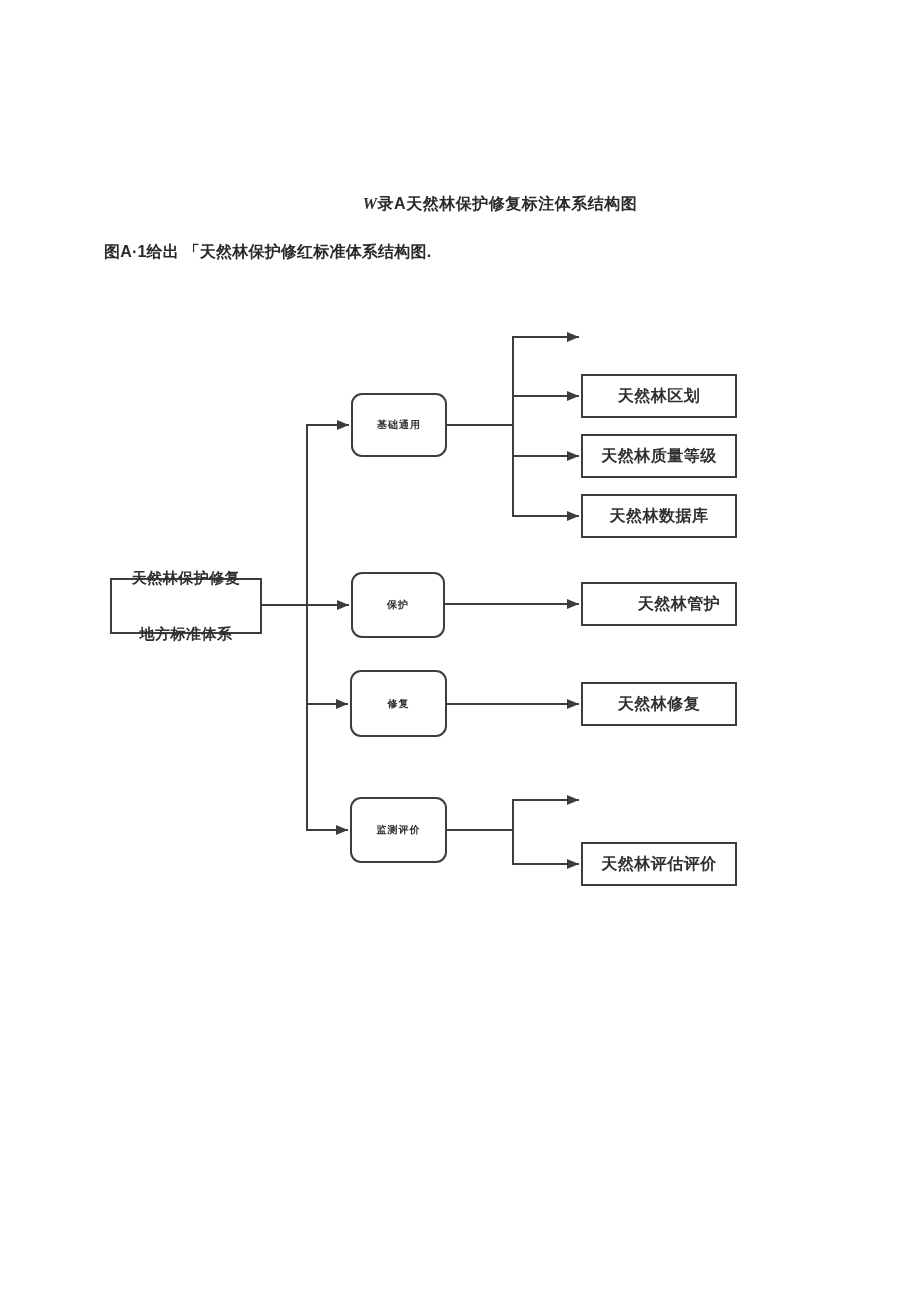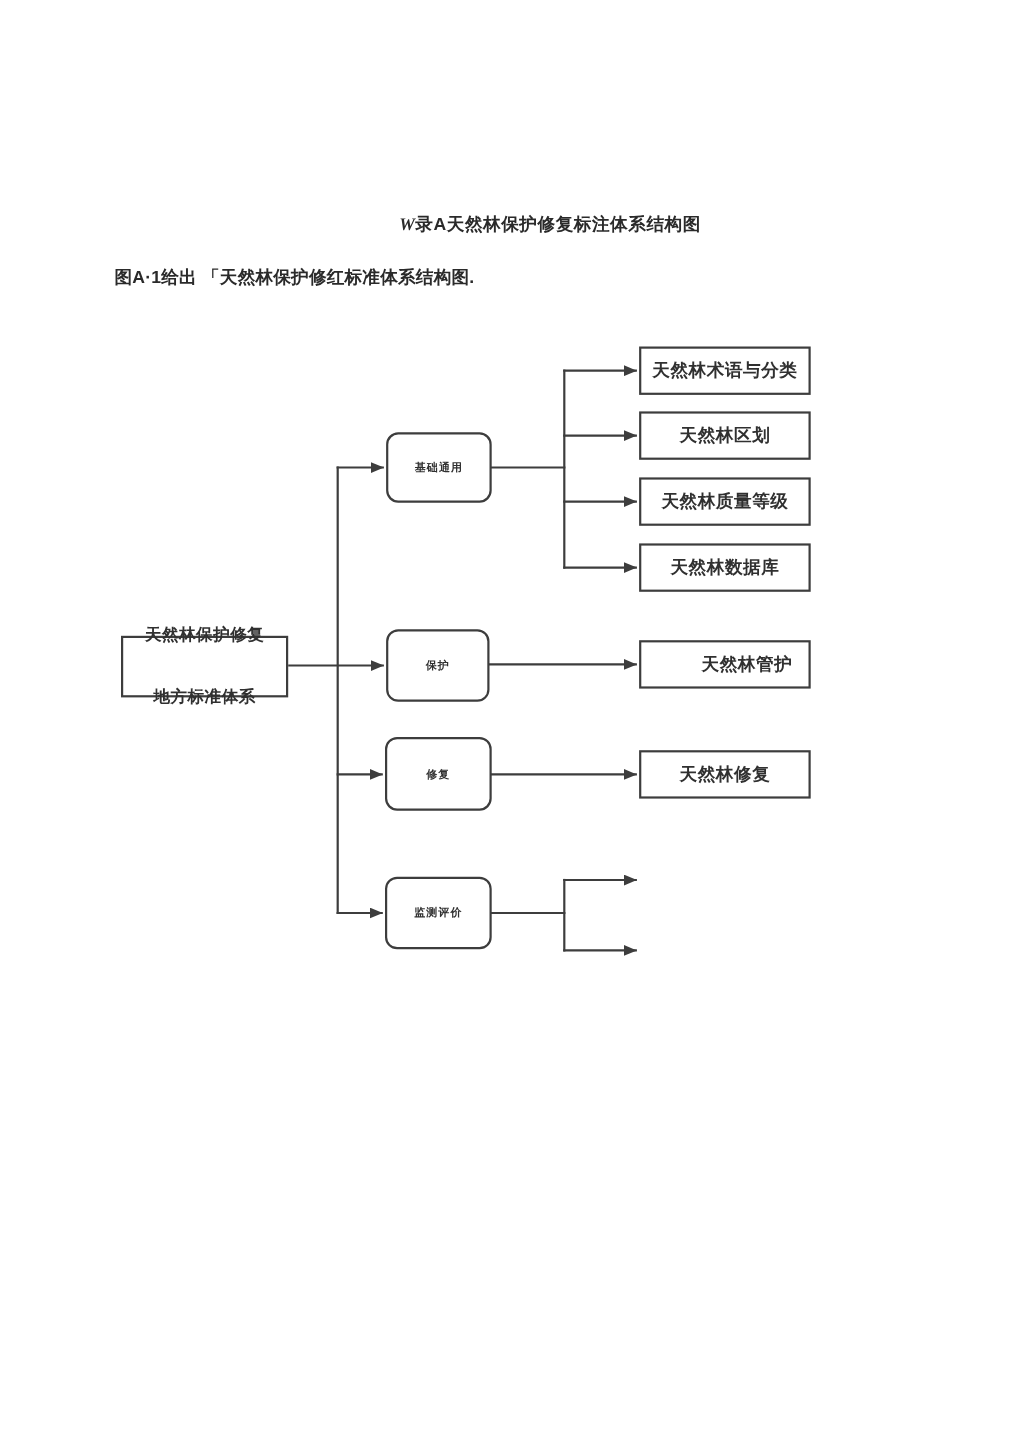--- a/index.html
+++ b/index.html
@@ -149,33 +149,33 @@
   <div class="node node-mid n-baohu">
     <span>保护</span>
   </div>
   <div class="node node-mid n-xiufu">
     <span>修复</span>
   </div>
   <div class="node node-mid n-jiance">
     <span>监测评价</span>
   </div>
 
-  <div class="node node-leaf n-r1">
-    <span>天然林术语与分类</span>
-  </div>
   <div class="node node-leaf n-r2">
     <span>天然林区划</span>
   </div>
   <div class="node node-leaf n-r3">
     <span>天然林质量等级</span>
   </div>
   <div class="node node-leaf n-r4">
     <span>天然林数据库</span>
   </div>
   <div class="node node-leaf n-r5">
     <span>天然林管护</span>
   </div>
   <div class="node node-leaf n-r6">
     <span>天然林修复</span>
   </div>
+  <div class="node node-leaf n-r8">
+    <span>天然林评估评价</span>
+  </div>
 
 
 </div>
 
 </body></html>

